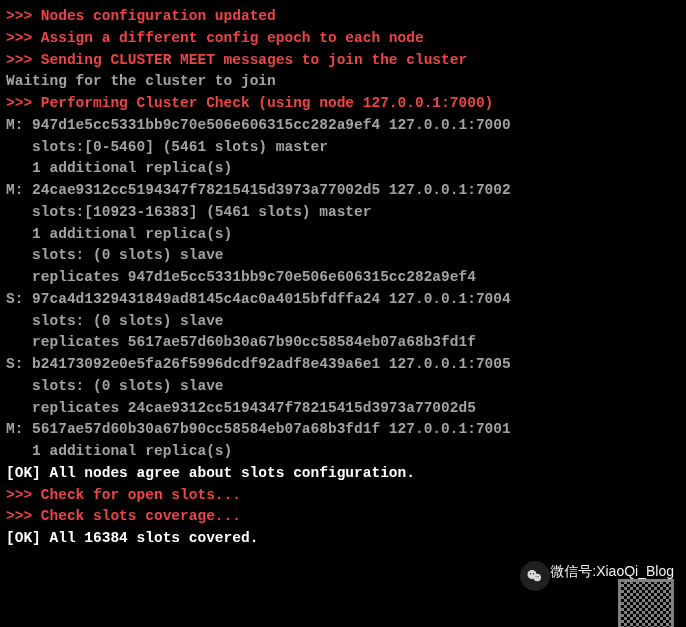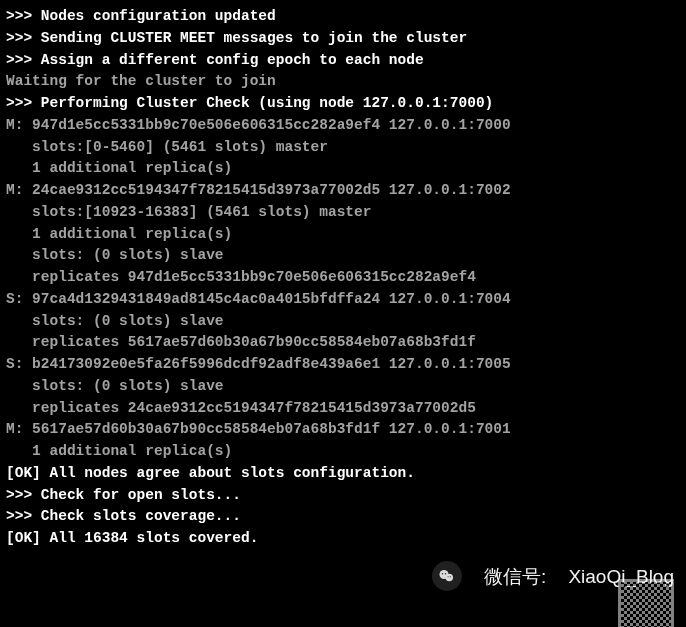--- a/index.html
+++ b/index.html
@@ -10,33 +10,33 @@
       font-size: 14.5px;
       line-height: 1.5;
       padding: 6px 6px;
       width: 686px;
       height: 627px;
       overflow: hidden;
       position: relative;
       font-weight: bold;
     }
     .line { white-space: pre; }
-    .cyan { color: #ffffff; }
+    .cyan { color: #ef4444; }
     .green { color: #ffffff; }
     .white { color: #a3a3a3; }
     .watermark {
       position: absolute;
       right: 12px;
       bottom: 36px;
       display: flex;
-      align-items: flex-end;
-      gap: 22px;
+      align-items: flex-start;
+      gap: 0;
       color: #fff;
       font-family: Arial, sans-serif;
-      font-size: 19px;
+      font-size: 14px;
       font-weight: normal;
       opacity: 0.95;
     }
     .wm-circle {
       width: 30px;
       height: 30px;
       border-radius: 50%;
       background: #222;
       display: flex;
       align-items: center;
@@ -56,22 +56,22 @@
       background-blend-mode: difference;
       border: 3px solid #fff;
       opacity: 0.5;
     }
   </style>
 </head>
 <body>
 
 <div id="terminal">
     <div class="line cyan">&gt;&gt;&gt; Nodes configuration updated</div>
+    <div class="line cyan">&gt;&gt;&gt; Assign a different config epoch to each node</div>
     <div class="line cyan">&gt;&gt;&gt; Sending CLUSTER MEET messages to join the cluster</div>
-    <div class="line cyan">&gt;&gt;&gt; Assign a different config epoch to each node</div>
     <div class="line white">Waiting for the cluster to join</div>
     <div class="line white"></div>
     <div class="line cyan">&gt;&gt;&gt; Performing Cluster Check (using node 127.0.0.1:7000)</div>
     <div class="line white">M: 947d1e5cc5331bb9c70e506e606315cc282a9ef4 127.0.0.1:7000</div>
     <div class="line white">   slots:[0-5460] (5461 slots) master</div>
     <div class="line white">   1 additional replica(s)</div>
     <div class="line white">M: 24cae9312cc5194347f78215415d3973a77002d5 127.0.0.1:7002</div>
     <div class="line white">   slots:[10923-16383] (5461 slots) master</div>
     <div class="line white">   1 additional replica(s)</div>
     <div class="line white">   slots: (0 slots) slave</div>

